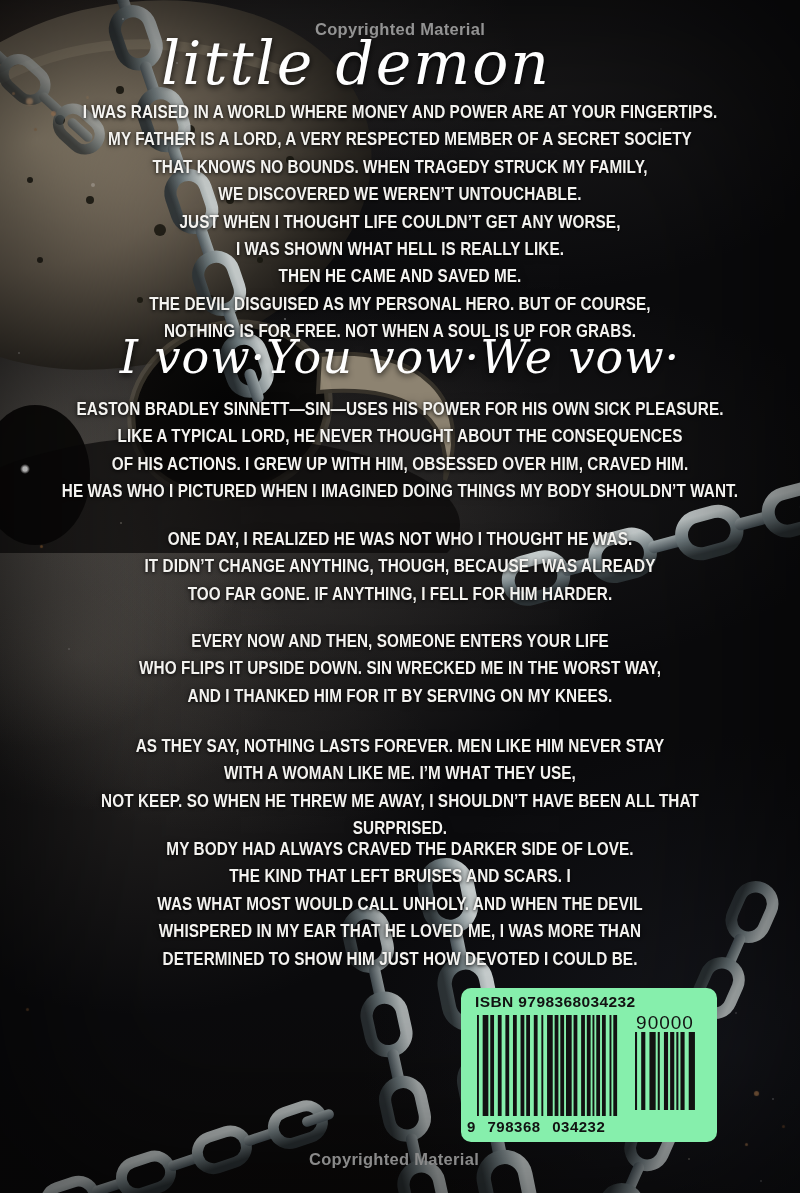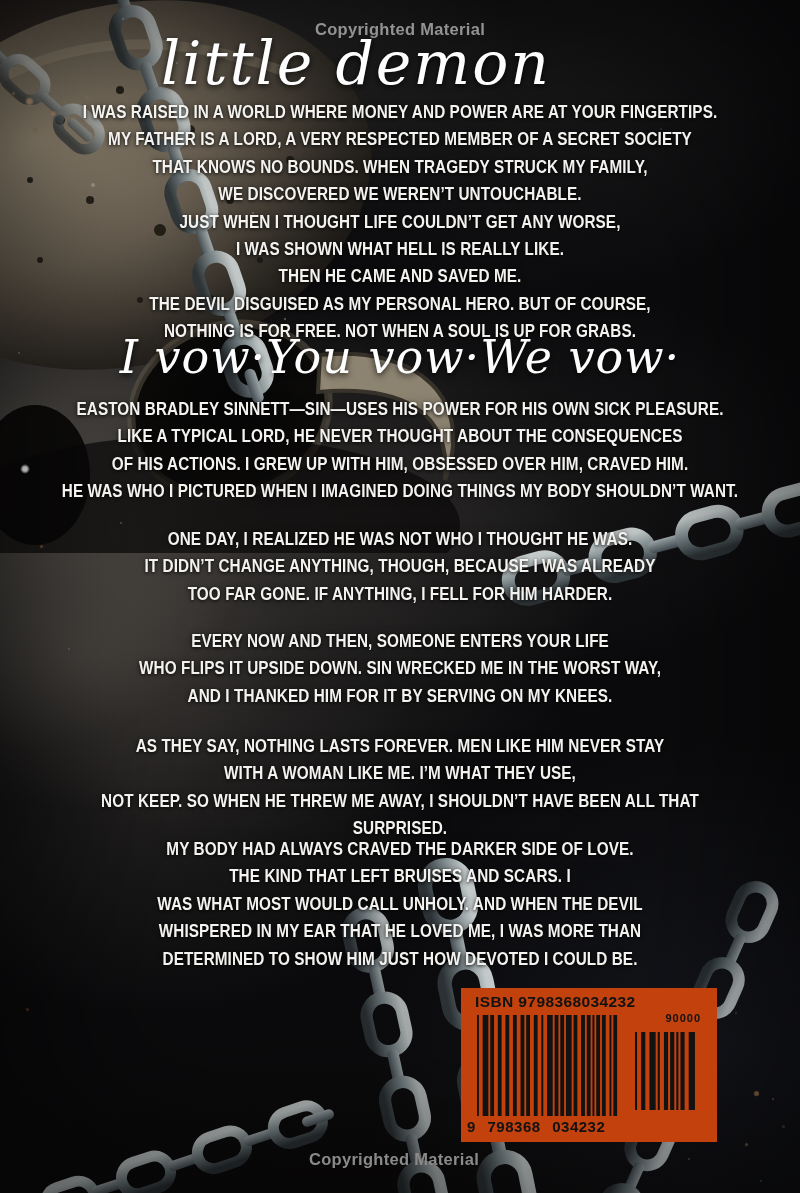--- a/index.html
+++ b/index.html
@@ -45,30 +45,30 @@
   .script{position:absolute;width:800px;text-align:center;color:#fefefe;margin:0;font-weight:400;
     font-family:"DejaVu Serif","Liberation Serif",serif;font-style:italic;
     text-shadow:0 2px 6px rgba(0,0,0,.8);}
   .title{left:-44px;top:26px;font-size:60px;letter-spacing:2px;line-height:74px;}
   .vow{left:0;top:324px;font-size:46px;letter-spacing:1px;line-height:66px;}
   .para{position:absolute;left:0;width:800px;text-align:center;transform:scaleX(.85);
     transform-origin:400px 0;}
   .line{font-size:18px;line-height:27.4px;font-weight:700;color:#f3f2ef;letter-spacing:.1px;
     text-shadow:0 1px 4px rgba(0,0,0,.85), 0 0 10px rgba(0,0,0,.4);}
   .p-intro{top:99px;} .p2{top:396px;} .p3{top:526px;} .p4{top:628px;} .p5{top:733px;} .p6{top:836px;}
-  .barcode-box{position:absolute;left:461px;top:988px;width:256px;height:154px;background:#c2410c;
-    color:#121212;}
+  .barcode-box{position:absolute;left:461px;top:988px;width:256px;height:154px;background:#86efac;
+    color:#121212;border-radius:10px;}
   .isbn-label{position:absolute;left:14px;top:5px;font-size:15.5px;font-weight:700;letter-spacing:.4px;}
   .bars-main{position:absolute;left:16px;top:27px;width:142px;height:101px;}
   .bars-addon{position:absolute;left:174px;top:44px;width:62px;height:78px;}
   .bars-main rect,.bars-addon rect{fill:#121212;}
   .bc-digits{position:absolute;left:6px;top:130px;width:158px;text-align:left;font-size:15px;
     font-weight:700;word-spacing:7px;letter-spacing:.5px;}
-  .bc-price{position:absolute;left:168px;top:24px;width:72px;text-align:right;font-size:11px;
-    font-weight:700;letter-spacing:1px;}
+  .bc-price{position:absolute;left:168px;top:24px;width:72px;text-align:center;font-size:19px;
+    font-weight:400;letter-spacing:1px;}
 </style>
 </head>
 <body>
 
 <div class="page">
 
   <div class="smoke"></div>
 
   <svg class="skull" width="480" height="553" viewBox="0 0 480 553">
     <defs>

